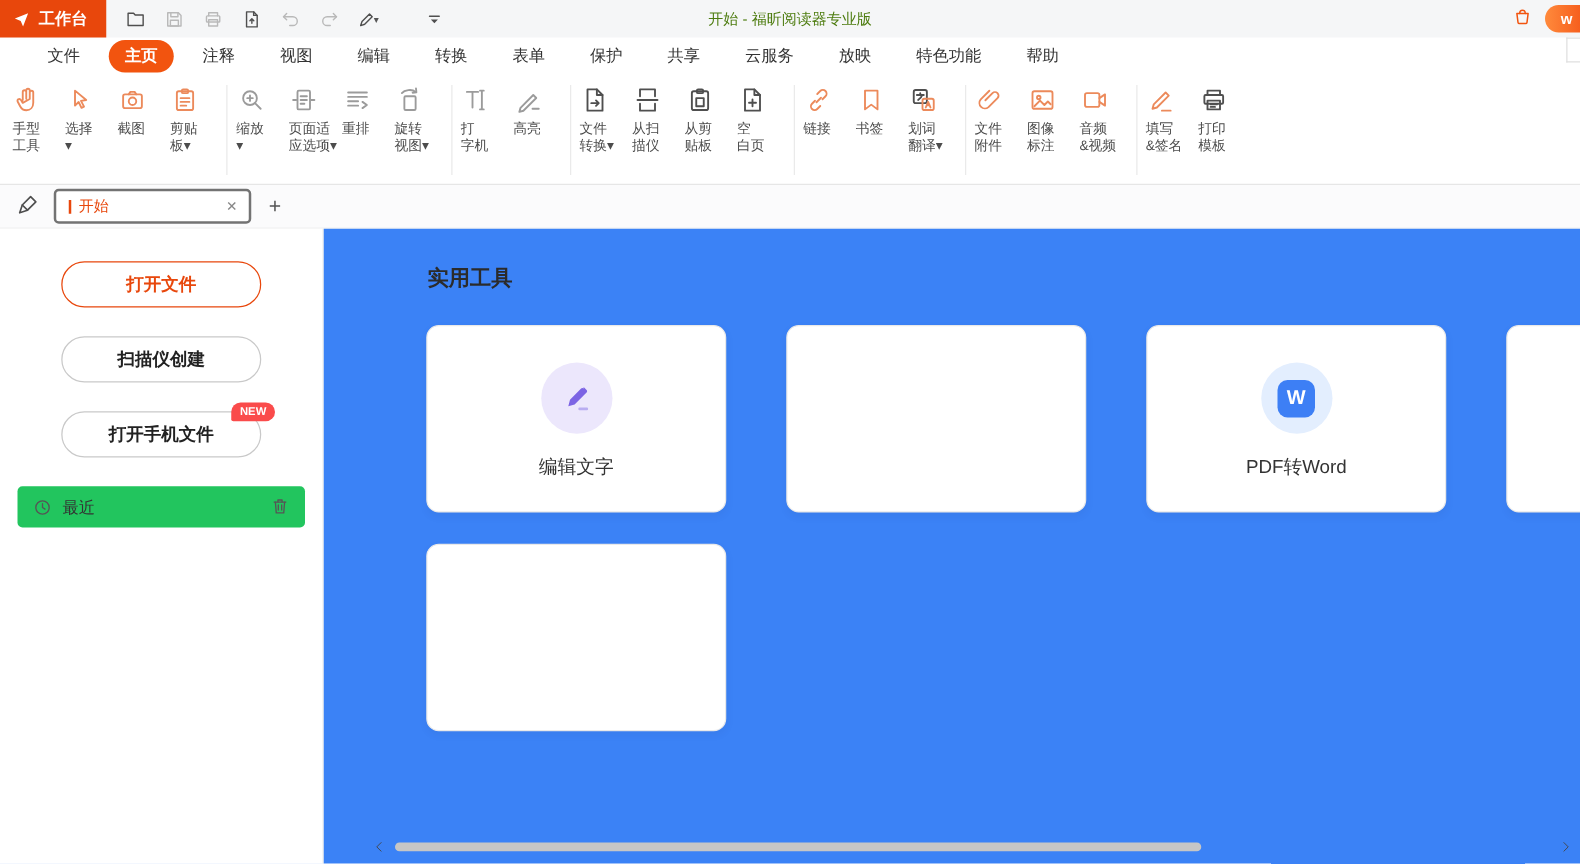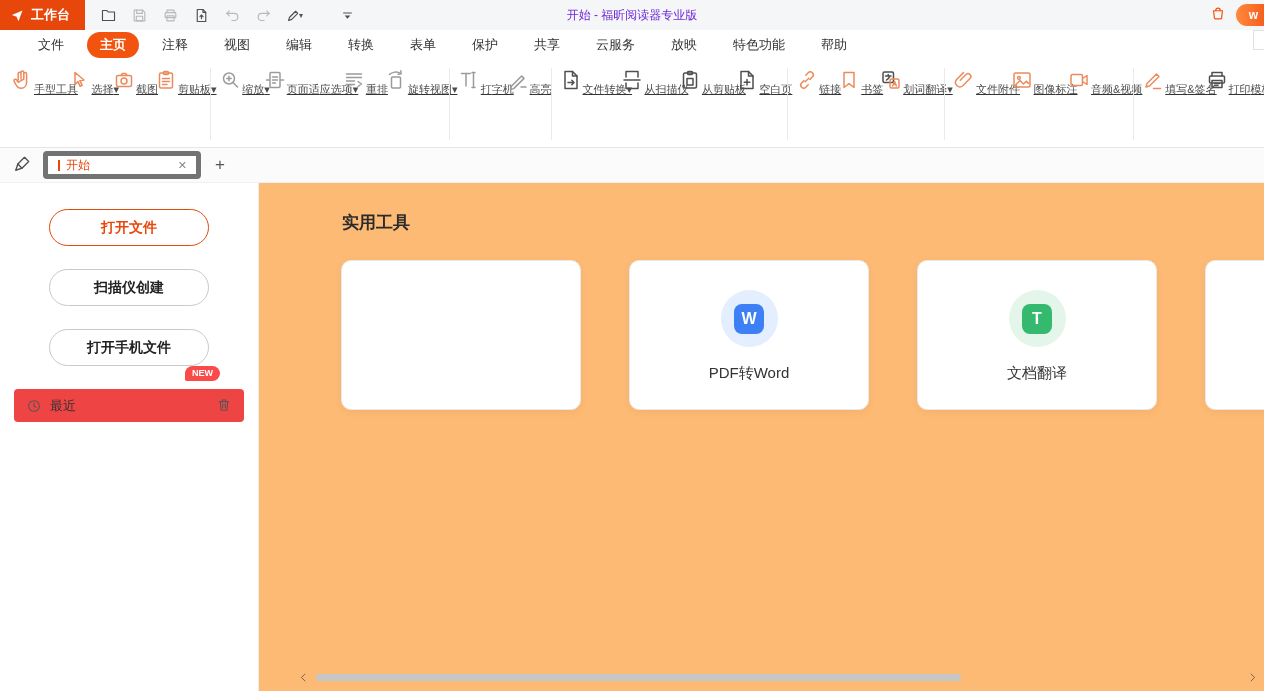--- a/index.html
+++ b/index.html
@@ -3,74 +3,74 @@
 <meta charset="utf-8">
 <style>
   * { margin:0; padding:0; box-sizing:border-box; }
   html,body { width:1264px; height:691px; overflow:hidden; }
   body { font-family:"Liberation Sans","DejaVu Sans",sans-serif; background:#fff; color:#333; }
   .app { position:relative; width:1264px; height:691px; background:#fff; overflow:hidden; }
 
   
   .titlebar { position:relative; height:30px; background:#F5F6F7; display:flex; align-items:center; }
   .logo-block { height:30px; background:#E8470C; color:#fff; display:flex; align-items:center; gap:6px; padding:0 15px 0 10px; font-weight:bold; font-size:13px; flex:0 0 auto; }
-  .win-title { position:absolute; left:0; right:0; top:0; height:30px; line-height:30px; text-align:center; font-size:12px; color:#6d28d9; pointer-events:none; }
+  .win-title { position:absolute; left:0; right:0; top:0; height:30px; line-height:30px; text-align:center; font-size:12px; color:#4d7c0f; pointer-events:none; }
   .qat { display:flex; align-items:center; gap:5px; margin-left:10px; z-index:1; }
   .qat-btn { width:26px; height:24px; display:flex; align-items:center; justify-content:center; border-radius:3px; }
   .qat-btn svg { width:17px; height:17px; }
   .gap { margin-left:22px; }
   .dd-mini { font-size:8px; color:#555; margin-left:-3px; }
   .tb-right { margin-left:auto; display:flex; align-items:center; gap:9px; z-index:1; }
   .basket-btn svg { width:18px; height:18px; }
   .promo-pill { height:22px; background:linear-gradient(90deg,#FF8A3C,#F1470D); color:#fff; border-radius:11px; padding:0 22px 0 13px; font-size:12px; display:flex; align-items:center; margin-right:-16px; font-weight:bold; }
   .popup-sliver { position:absolute; right:0; top:30px; width:11px; height:20px; background:#fff; border:1px solid #E0E0E0; border-right:none; z-index:2; }
 
   
   .menubar { height:30px; display:flex; align-items:center; padding-left:20px; background:#fff; }
   .menu-item { font-size:13px; color:#333; padding:4px 13px; margin:0 5px; border-radius:14px; white-space:nowrap; }
   .menu-item.active { background:#F2540F; color:#fff; font-weight:bold;font-family:Liberation Mono, monospace; }
 
   
   .ribbon { height:88px; display:flex; align-items:flex-start; padding:8px 4px 0 8px; border-bottom:1px solid #E6E6E6; background:#fff; }
-  .tool { min-width:42px; padding:0 2px; display:flex; flex-direction:row; align-items:flex-end;text-decoration:underline; }
+  .tool { min-width:42px; padding:0 2px; display:flex; flex-direction:column; align-items:flex-start; }
   .tool svg.ti { width:24px; height:24px; margin-bottom:4px; flex:0 0 auto; }
   .tl { font-size:11px; line-height:14px; color:#4c4c4c; text-align:center; white-space:nowrap; }
   .sep { width:1px; height:72px; background:#EAEAEA; margin:0 5px; flex:0 0 auto; }
   .oc { color:#EC8A5B; } .gc { color:#9B9B9B; } .dc { color:#4F4F4F; }
   .ti path, .ti rect, .ti circle { fill:none; stroke:currentColor; stroke-width:1.5; stroke-linecap:round; stroke-linejoin:round; }
   .ti .ocs { stroke:#EC8A5B; }
   .qat-btn svg path, .qat-btn svg rect, .basket-btn svg path, .pen-doc svg path, .pen-doc svg circle,
   .recent-ic svg path, .recent-ic svg circle, .trash-btn svg path, .hs-arrow svg path { fill:none; stroke:currentColor; stroke-width:1.6; stroke-linecap:round; stroke-linejoin:round; }
   .qat-btn svg .f { fill:currentColor; stroke:none; }
   .ic-dark { color:#4F4F4F; } .ic-dim { color:#B9B9B9; } .ic-orange { color:#F2540F; }
 
   
   .tabbar { height:35px; background:#FBFBFC; display:flex; align-items:center; padding-left:8px; border-bottom:1px solid #F0F0F0; }
   .pen-doc { width:22px; height:22px; margin:0 9px 0 4px; color:#4F4F4F; }
   .pen-doc svg { width:20px; height:20px; }
-  .tab { width:158px; height:28px; background:#fff; border:5px solid #737373; border-radius:4px; display:flex; align-items:center; padding:0 9px 0 10px; }
+  .tab { width:158px; height:28px; background:#fff; border:2px solid #737373; border-radius:4px; display:flex; align-items:center; padding:0 9px 0 10px; }
   .tab-accent { width:2px; height:11px; background:#E8470C; margin-right:6px; flex:0 0 auto; }
   .tab-label { color:#E8470C; font-size:12px; flex:1; }
   .tab-close { color:#888; font-size:11px; }
   .newtab { font-size:17px; color:#555; margin-left:14px; }
 
   
   .body { display:flex; height:508px; }
   .sidebar { width:259px; border-right:1px solid #ECECEC; padding-top:26px; display:flex; flex-direction:column; align-items:center; background:#fff; flex:0 0 auto; }
   .sb-btn { position:relative; width:160px; height:37px; border:1px solid #C9C9C9; border-radius:19px; background:#fff; display:flex; align-items:center; justify-content:center; font-size:14px; font-weight:bold; color:#222; margin-bottom:23px; }
   .sb-btn.primary { border-color:#E8470C; color:#E8470C; }
-  .badge-new { position:absolute; top:-8px; right:-12px; background:#FA4B4B; color:#fff; font-size:9px; font-weight:bold; padding:2px 7px 3px; border-radius:9px 9px 9px 2px;margin-top:44px; }
-  .recent-row { width:230px; height:33px; background:#ef4444; border-radius:4px; display:flex; align-items:center; padding:0 10px 0 12px; font-size:13px; color:#333; }
+  .badge-new { position:absolute; top:-8px; right:-12px; background:#FA4B4B; color:#fff; font-size:9px; font-weight:bold; padding:2px 7px 3px; border-radius:9px 9px 9px 2px; }
+  .recent-row { width:230px; height:33px; background:#22c55e; border-radius:4px; display:flex; align-items:center; padding:0 10px 0 12px; font-size:13px; color:#333; }
   .recent-ic { width:16px; height:16px; color:#555; margin-right:8px; }
   .recent-ic svg { width:16px; height:16px; }
   .recent-spacer { flex:1; }
   .trash-btn { width:18px; height:18px; color:#555; }
   .trash-btn svg { width:16px; height:16px; }
 
-  .main { position:relative; flex:1; background:#fdba74; overflow:hidden; }
+  .main { position:relative; flex:1; background:#3b82f6; overflow:hidden; }
   .heading { position:absolute; left:83px; top:28px; font-size:17px; font-weight:bold; color:#2b2b2b; }
   .cards { position:absolute; left:82px; top:77px; display:grid; grid-template-columns:repeat(4,240px); grid-auto-rows:150px; column-gap:48px; row-gap:25px; }
   .card { background:#fff; border:1px solid #E9E9E9; border-radius:10px; box-shadow:0 3px 8px rgba(0,0,0,.045); display:flex; flex-direction:column; align-items:center; padding-top:29px; }
   .circle { width:57px; height:57px; border-radius:50%; display:flex; align-items:center; justify-content:center; margin-bottom:17px; }
   .circle svg { width:27px; height:27px; }
   .c-purple { background:#ECE7FC; } .c-blue { background:#E3F0FE; } .c-red { background:#FDE9E7; }
   .c-blue2 { background:#E3EEFE; } .c-green { background:#E4F6EA; } .c-purple2 { background:#EBE7FC; }
   .badge-sq { width:30px; height:30px; border-radius:8px; color:#fff; font-weight:bold; display:flex; align-items:center; justify-content:center; font-size:16px; }
   .b-word { background:#3D7FF5; } .b-trans { background:#34B96F; } .b-pdf { background:#7666E8; font-size:9px; letter-spacing:.3px; }
   .card-label { font-size:15px; color:#333; }
@@ -431,20 +431,29 @@
             </svg>
         </span>
       </div>
     </div>
 
     <div class="main">
       <div class="heading">实用工具</div>
 
       <div class="cards">
 
+        <div class="card">
+          <div class="circle c-purple">
+            <svg viewBox="0 0 24 24">
+                <path d="M16.8 4.1l2.1 2.1c.5.5.5 1.3 0 1.8L10.4 16.5 5.9 17.7 7.1 13.2 15 5.1c.5-.5 1.3-.5 1.8 0z" fill="#7C64E4"></path>
+                <rect x="13" y="18.7" width="7" height="1.9" rx=".95" fill="#B9ADF1"></rect>
+              </svg>
+          </div>
+          <div class="card-label">编辑文字</div>
+        </div>
 
 
 
         <div class="card"></div>
 
         <div class="card">
           <div class="circle c-blue2">
             <div class="badge-sq b-word">W</div>
           </div>
           <div class="card-label">PDF转Word</div>

